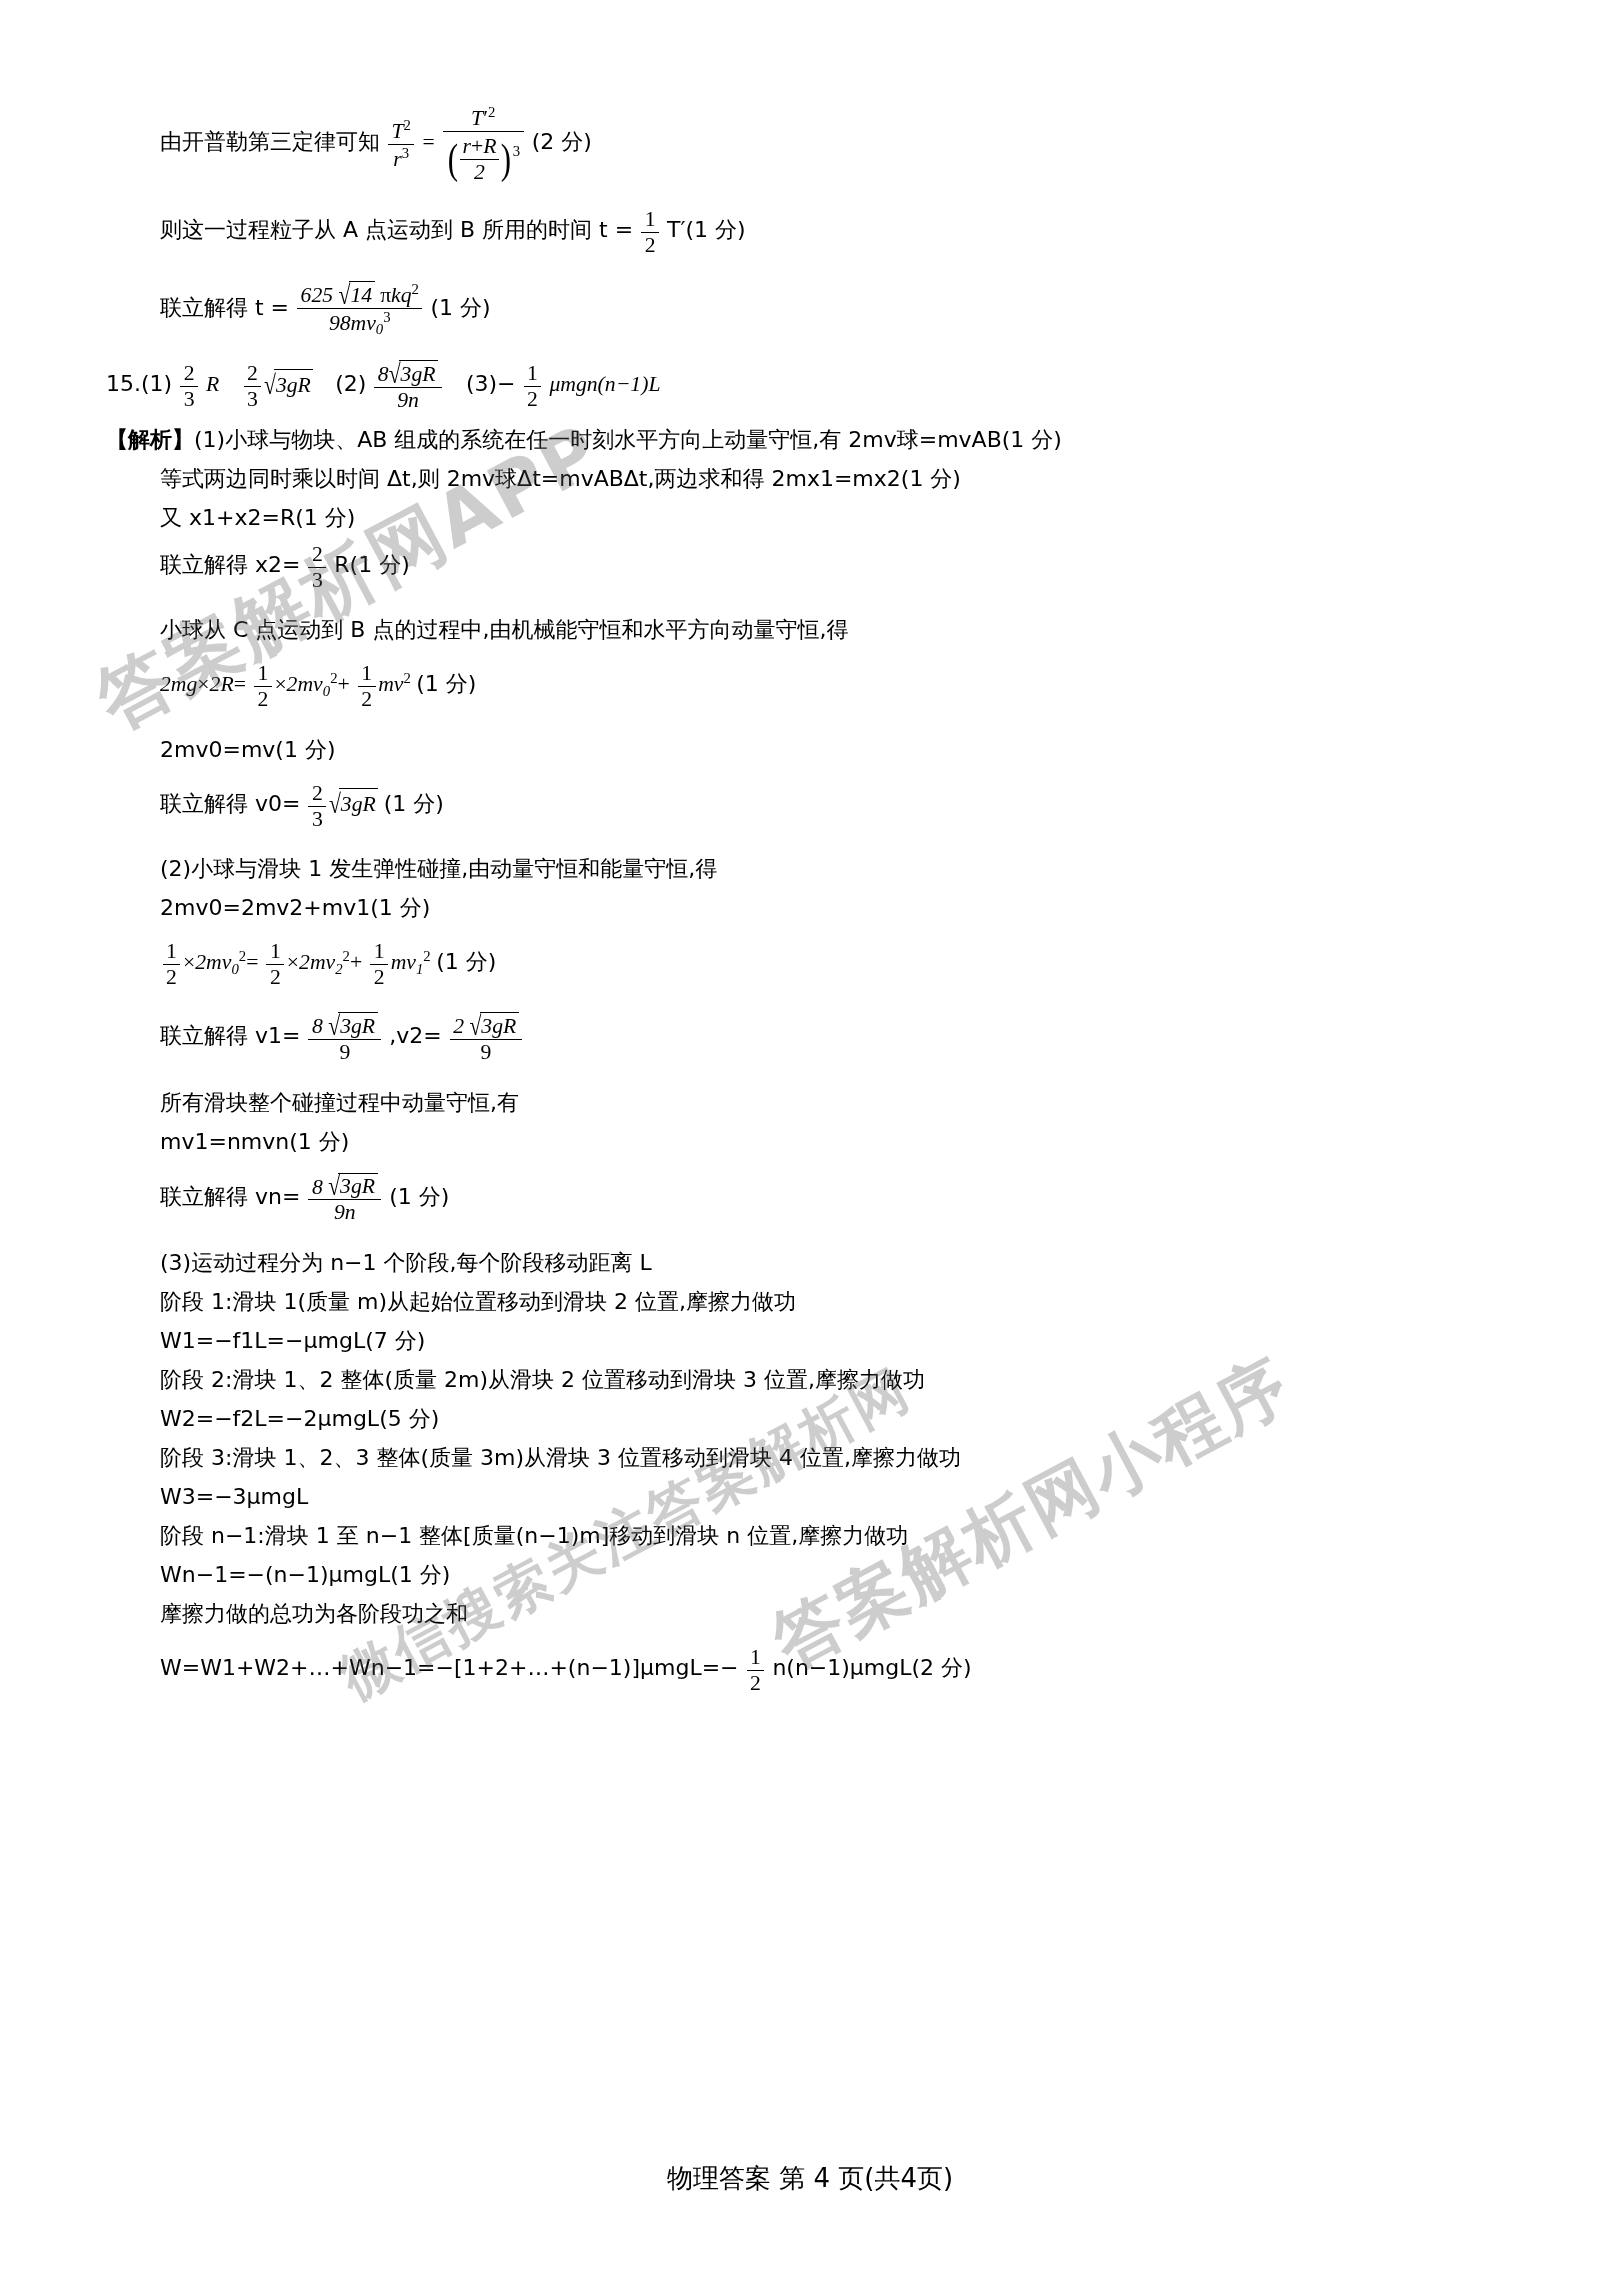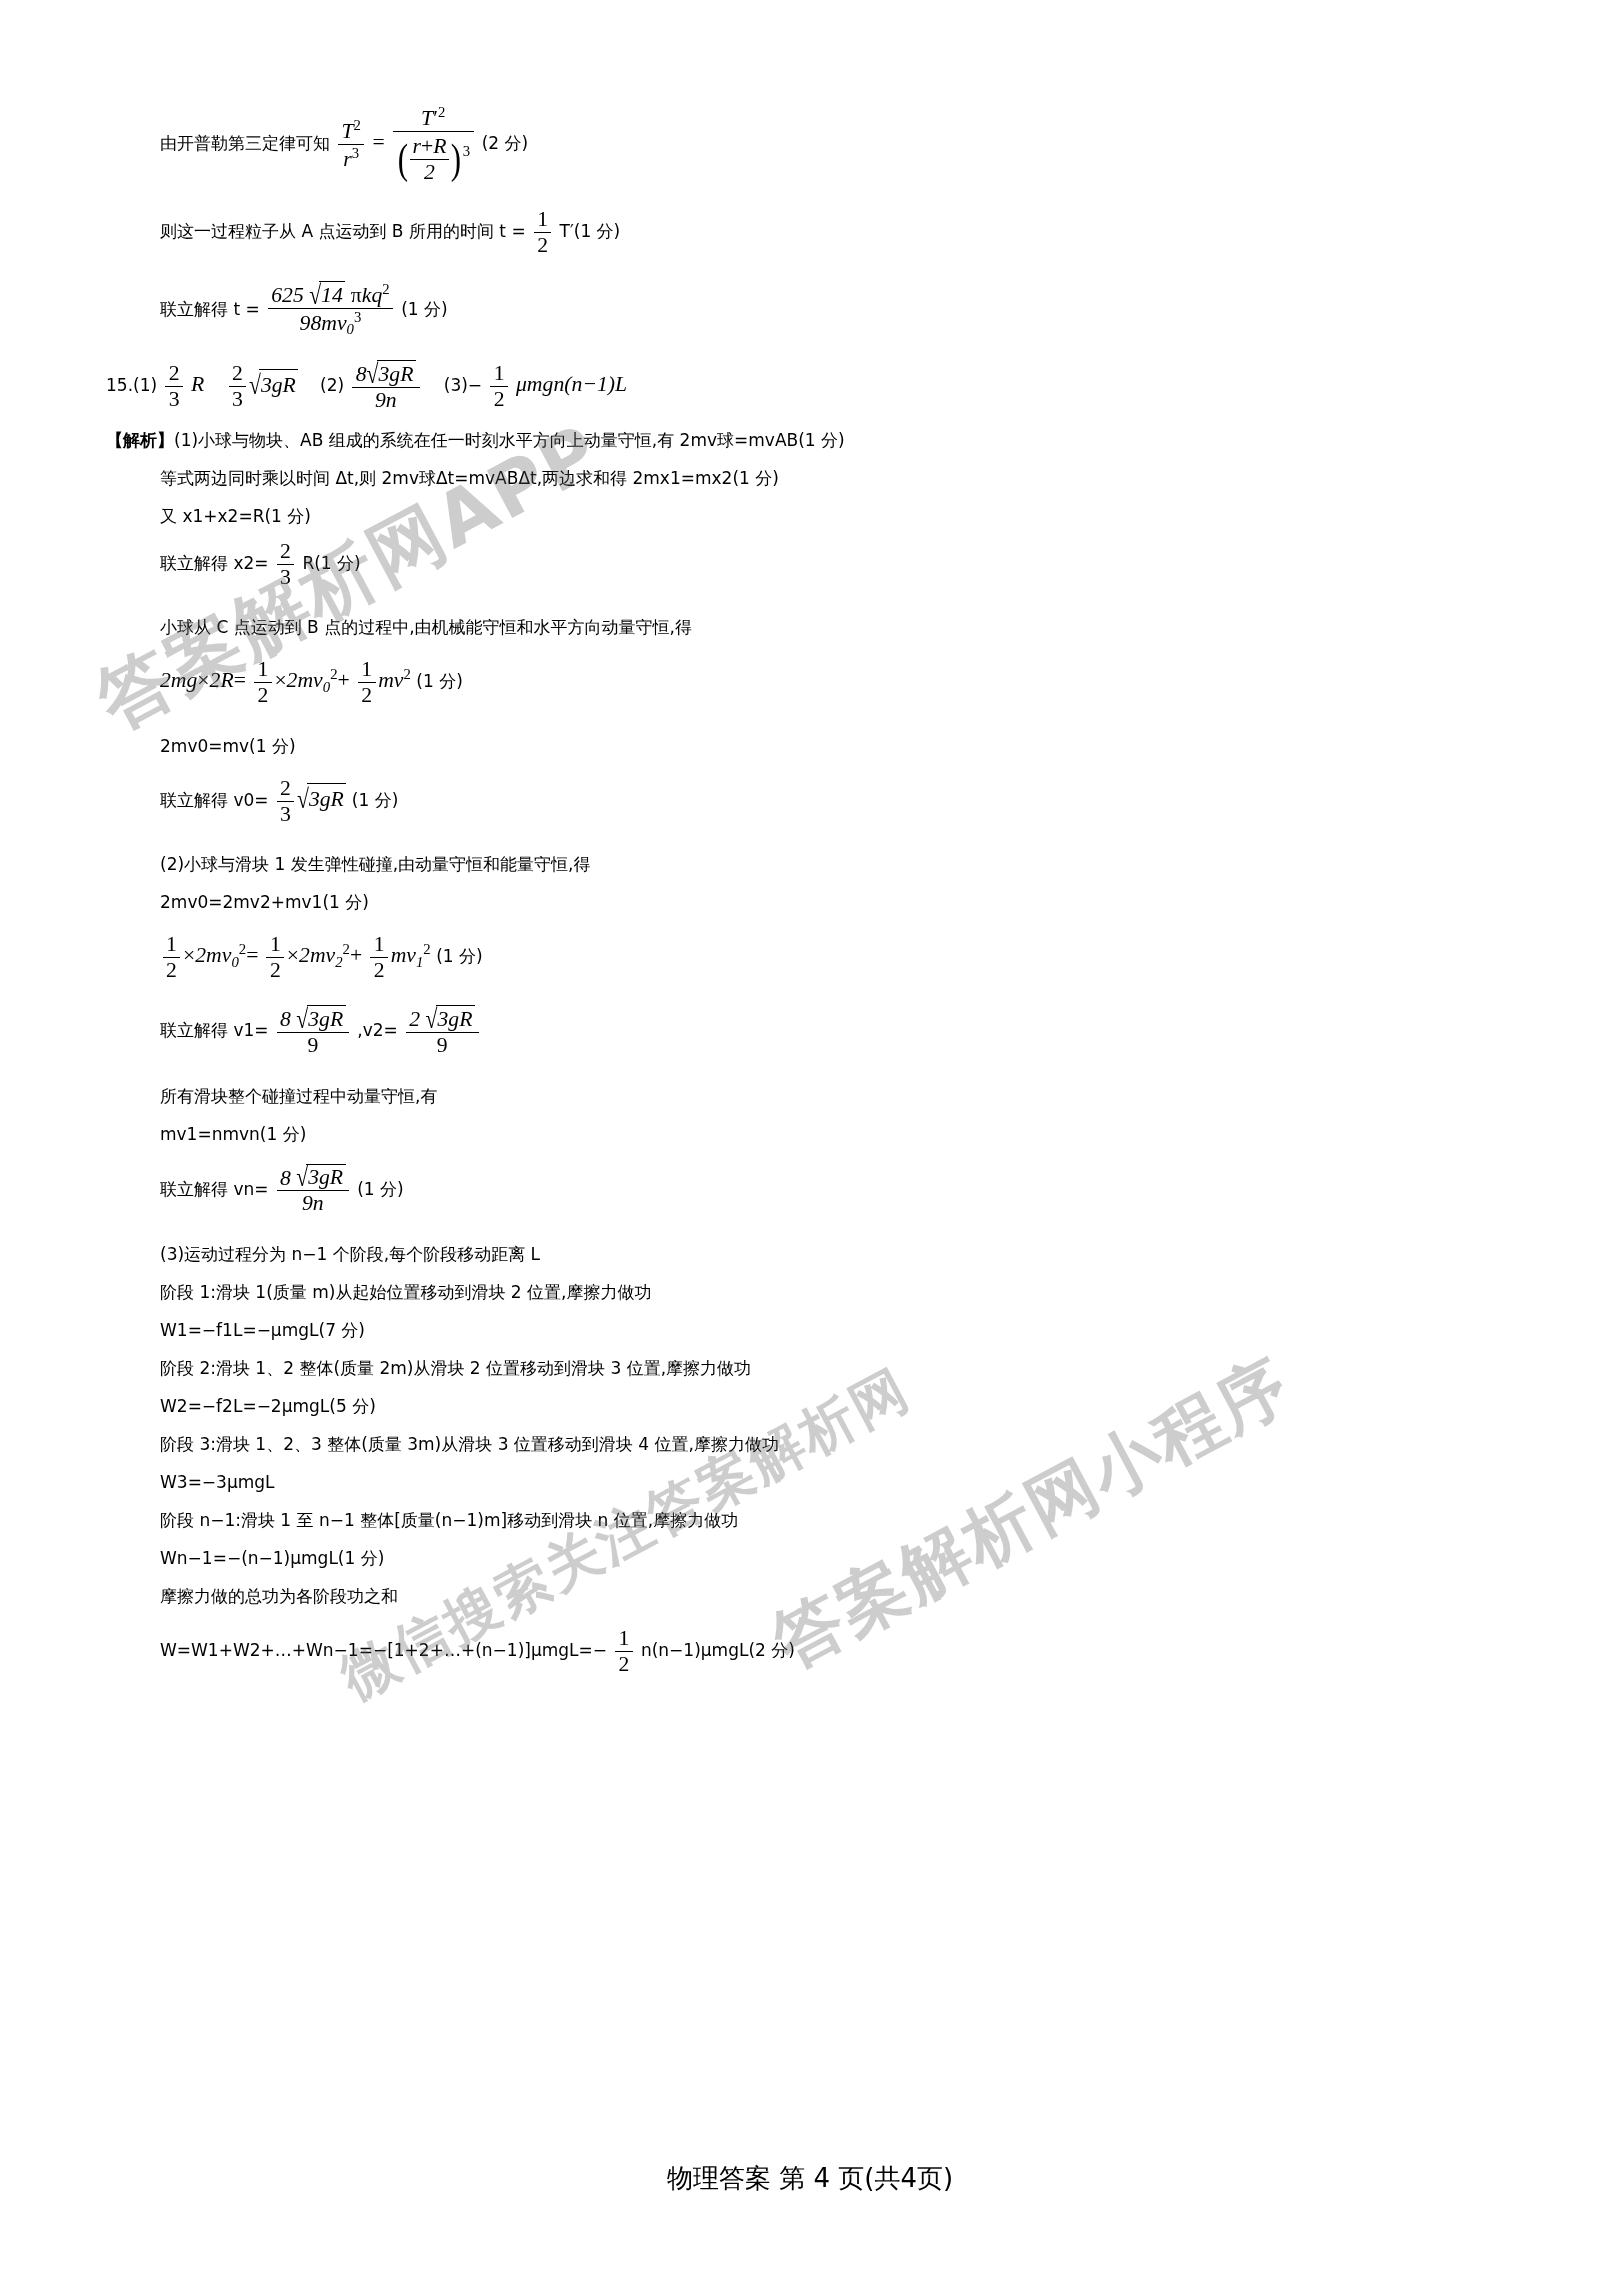--- a/index.html
+++ b/index.html
@@ -30,21 +30,21 @@
   }
   .line {
     font-size: 21.7px;
     line-height: 1.35;
     margin: 0 0 15.6px 0;
     white-space: nowrap;
   }
   .line.tight { margin-bottom: 8.7px; }
   .line.big { margin-bottom: 22.5px; }
   .bold { font-weight: bold; }
-  .cjk { font-family: "DejaVu Sans", "Liberation Sans", sans-serif; font-size: 17px; }
+  .cjk { font-family: "DejaVu Sans", "Liberation Sans", sans-serif; font-size: 22px; }
   
   .math { font-style: italic; font-family: "Liberation Serif", serif; }
   .frac {
     display: inline-block;
     vertical-align: middle;
     text-align: center;
     font-style: italic;
     line-height: 1.15;
     margin: 0 2.6px;
   }

